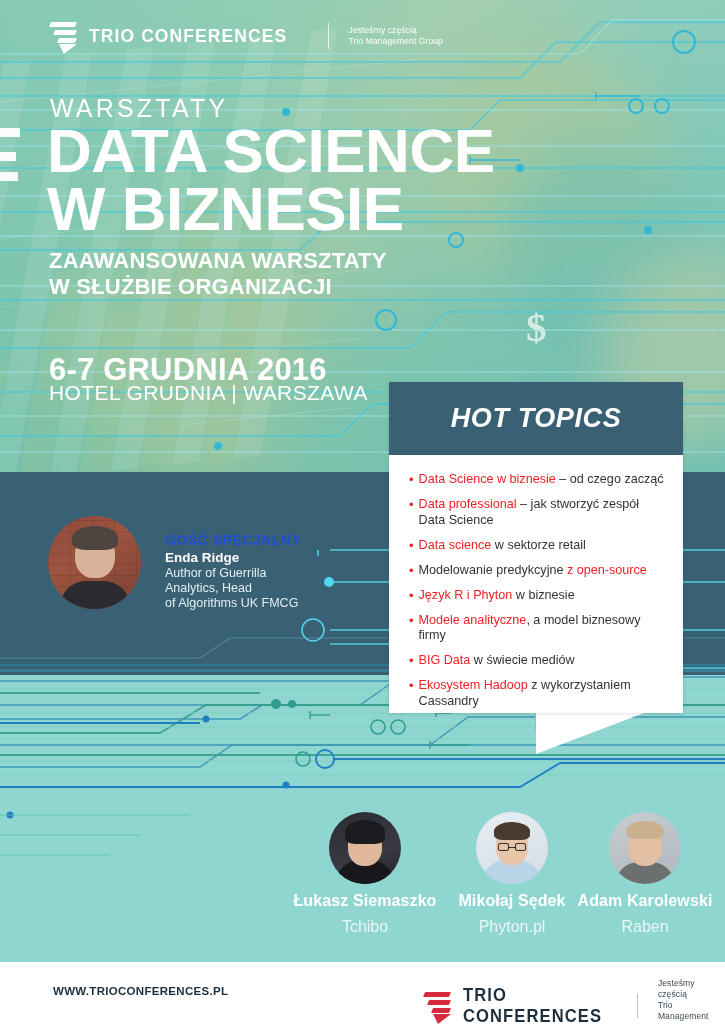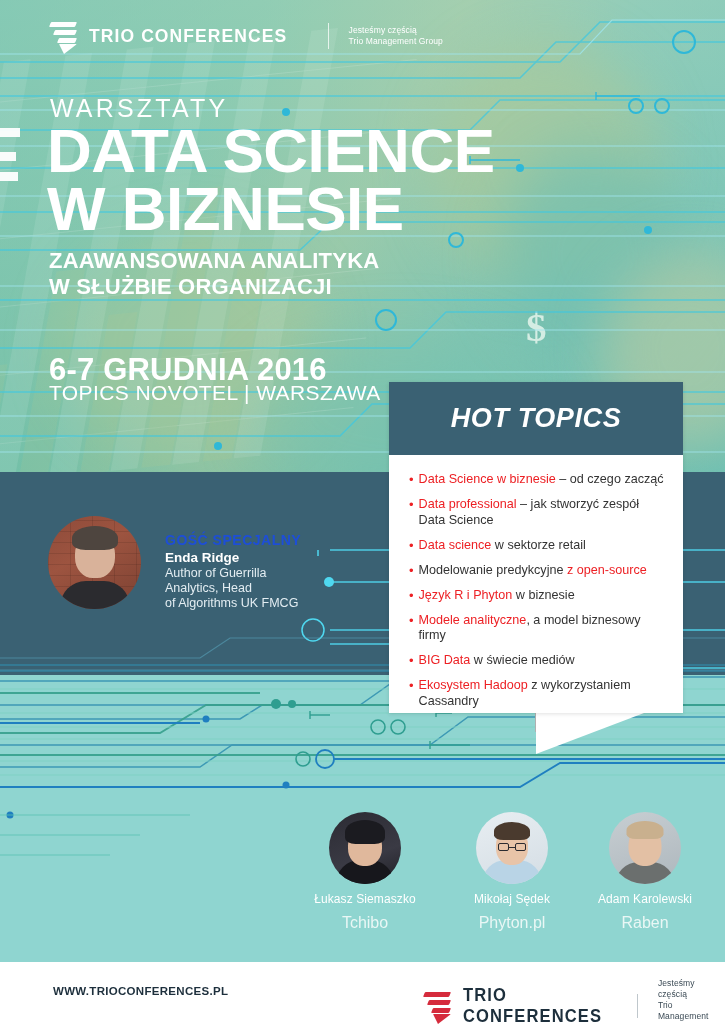--- a/index.html
+++ b/index.html
@@ -118,21 +118,21 @@
   
   .tail-gray { position:absolute; left:535px; top:713px; width:0; height:0;
       border-left:110px solid #b0b0b0; border-bottom:19px solid transparent; }
   .tail-white { position:absolute; left:536px; top:713px; width:0; height:0;
       border-left:108px solid #ffffff; border-top:0 solid transparent; border-bottom:41px solid transparent; }
 
   
   .speakers { position:absolute; left:0; top:812px; width:725px; height:130px; }
   .spk { position:absolute; width:160px; text-align:center; }
   .spk .ava { width:72px; height:72px; border-radius:50%; margin:0 auto 8px; overflow:hidden; position:relative; }
-  .spk .nm { color:#ffffff; font-size:12px; font-weight:400; letter-spacing:.1px; }
+  .spk .nm { color:#ffffff; font-size:16px; font-weight:700; letter-spacing:.1px; }
   .spk .co { color:#e9f7f5; font-size:16px; font-weight:300; margin-top:8px; }
   .a1 { background:linear-gradient(160deg,#2b2b33 0%,#3a3a44 60%,#1f1f26 100%); }
   .a2 { background:linear-gradient(160deg,#e8eef2 0%,#d4dde4 100%); }
   .a3 { background:linear-gradient(160deg,#c7ced2 0%,#aeb7bd 100%); }
   .f-head { position:absolute; left:50%; transform:translateX(-50%); border-radius:48% 48% 44% 44%; }
   .f-hair { position:absolute; left:50%; transform:translateX(-50%); border-radius:50% 50% 26% 26%; }
   .f-body { position:absolute; left:50%; transform:translateX(-50%); bottom:-4px; border-radius:24px 24px 0 0; }
   .glasses { position:absolute; left:50%; transform:translateX(-50%); width:28px; height:8px; }
   .glasses i { position:absolute; top:0; width:11px; height:8px; border:1.3px solid #2b2b30; border-radius:2px; }
   .glasses .gl { left:0; } .glasses .gr { right:0; }
@@ -252,25 +252,25 @@
         </div>
       </div>
     </div>
 
     <div class="kicker">WARSZTATY</div>
     <div class="title">
       <span class="l1">DATA SCIENCE</span>
       <span class="l2">W BIZNESIE</span>
     </div>
     <div class="subtitle">
-      <div>ZAAWANSOWANA ANALITYKA</div>
+      <div>ZAAWANSOWANA WARSZTATY</div>
       <div>W SŁUŻBIE ORGANIZACJI</div>
     </div>
     <div class="datebig">6-7 GRUDNIA 2016</div>
-    <div class="venue">TOPICS NOVOTEL | WARSZAWA</div>
+    <div class="venue">HOTEL GRUDNIA | WARSZAWA</div>
   </div>
 
   <div class="darkband">
     <svg width="725" height="203">
       <g fill="none" stroke="#4fd8f0" stroke-width="1.5" opacity="0.9">
         <path d="M725 78 H330"></path>
         <path d="M725 110 H330"></path>
         <path d="M725 158 H330"></path>
         <path d="M725 196 H500 L470 172 H330"></path>
       </g>

